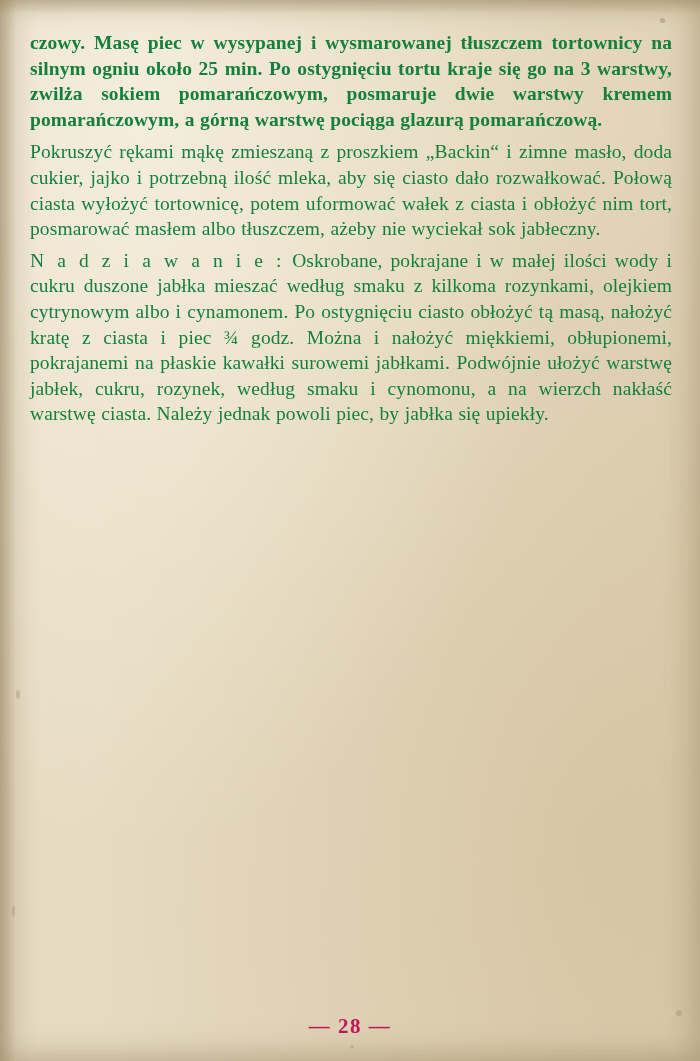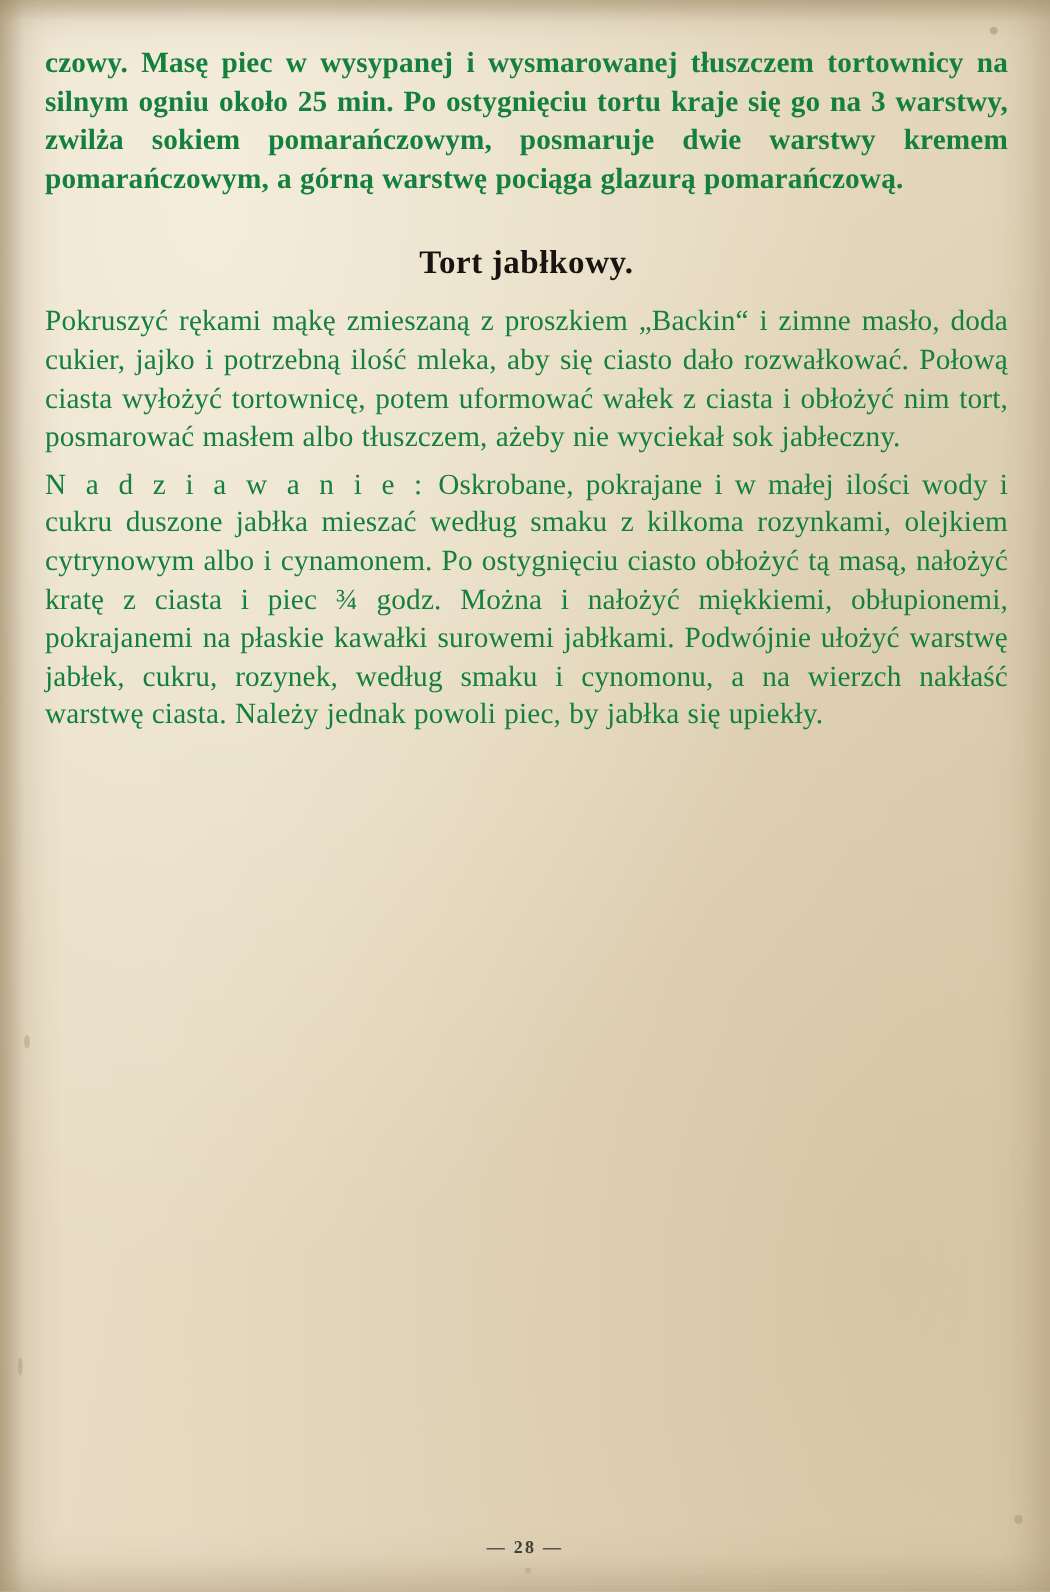--- a/index.html
+++ b/index.html
@@ -85,24 +85,24 @@
     font-weight: bold;
     margin: 30px 0 14px 0;
     letter-spacing: 0.4px;
   }
   .footer {
     position: absolute;
     left: 0;
     right: 0;
     bottom: 22px;
     text-align: center;
-    font-size: 12px;
+    font-size: 21px;
     font-weight: bold;
     letter-spacing: 1.5px;
-    color: #404040;
+    color: #be185d;
   }
   .bold-para {
     font-weight: bold;
   }
 </style>
 </head>
 <body>
 
 <div class="page"></div>
 
@@ -111,21 +111,20 @@
 <div class="speck" style="left:12px;top:905px;width:3px;height:12px;background:rgba(120,95,55,0.20);"></div>
 <div class="speck" style="left:676px;top:1010px;width:6px;height:6px;background:rgba(120,95,55,0.22);"></div>
 <div class="speck" style="left:350px;top:1045px;width:4px;height:4px;background:rgba(120,95,55,0.18);"></div>
 
 <div class="content">
 
   <p class="body bold-para">czowy.  Masę piec w wysypanej i wysmarowanej tłuszczem tortownicy na silnym ogniu około 25 min. Po ostygnięciu tortu kraje się go na 3 warstwy, zwilża sokiem pomarańczowym, posmaruje dwie warstwy kremem pomarańczowym, a górną warstwę pociąga glazurą pomarańczową.</p>
 
 
 
-  <div class="heading">Tort jabłkowy.</div>
 
 
 
   <p class="body">Pokruszyć rękami mąkę zmieszaną z proszkiem „Backin“ i zimne masło, doda cukier, jajko i potrzebną ilość mleka, aby się ciasto dało rozwałkować. Połową ciasta wyłożyć tortownicę, potem uformować wałek z ciasta i obłożyć nim tort, posmarować masłem albo tłuszczem, ażeby nie wyciekał sok jabłeczny.</p>
 
   <p class="body" style="margin-top:6px;"><span class="spaced b">N a d z i a w a n i e :</span><span> Oskrobane, pokrajane i w małej ilości wody i cukru duszone jabłka mieszać według smaku z kilkoma rozynkami, olejkiem cytrynowym albo i cynamonem. Po ostygnięciu ciasto obłożyć tą masą, nałożyć kratę z ciasta i piec ¾ godz. Można i nałożyć miękkiemi, obłupionemi, pokrajanemi na płaskie kawałki surowemi jabłkami. Podwójnie ułożyć warstwę jabłek, cukru, rozynek, według smaku i cynomonu, a na wierzch nakłaść warstwę ciasta. Należy jednak powoli piec, by jabłka się upiekły.</span></p>
 
 </div>
 
 <div class="footer">— 28 —</div>

